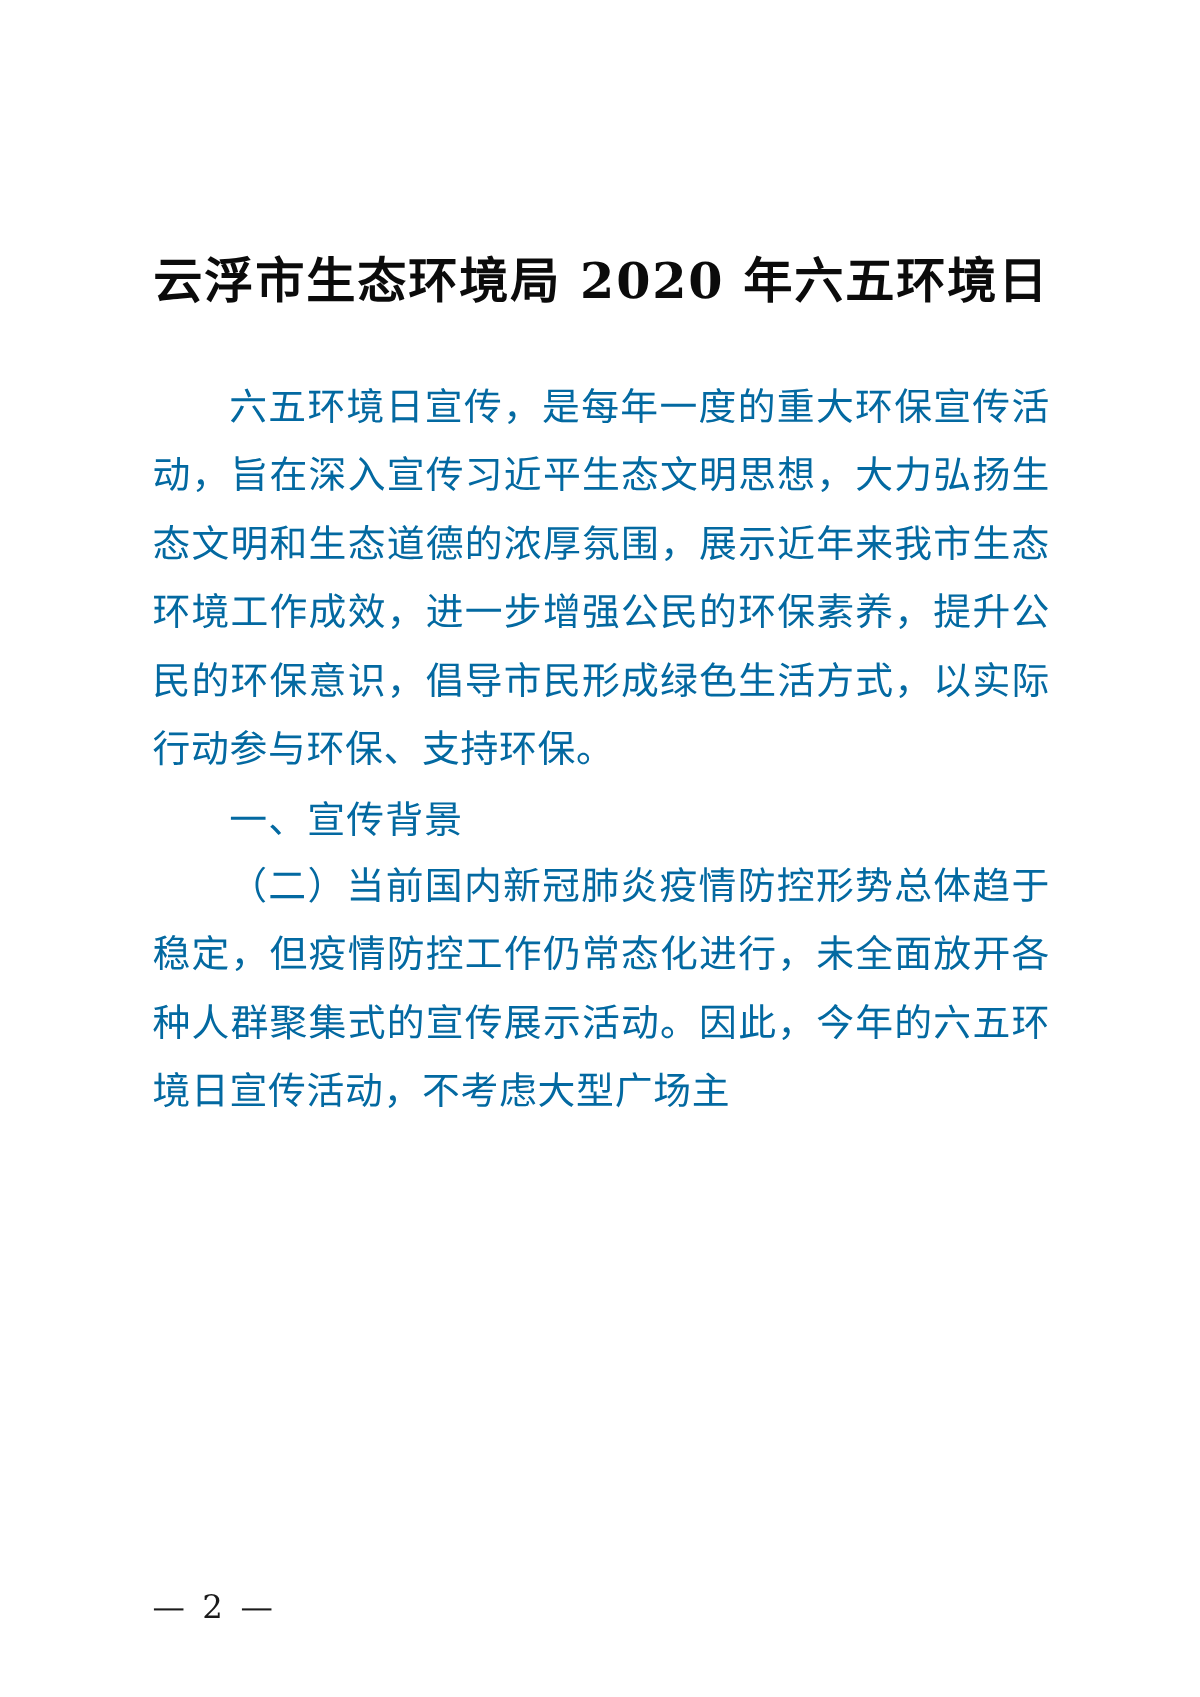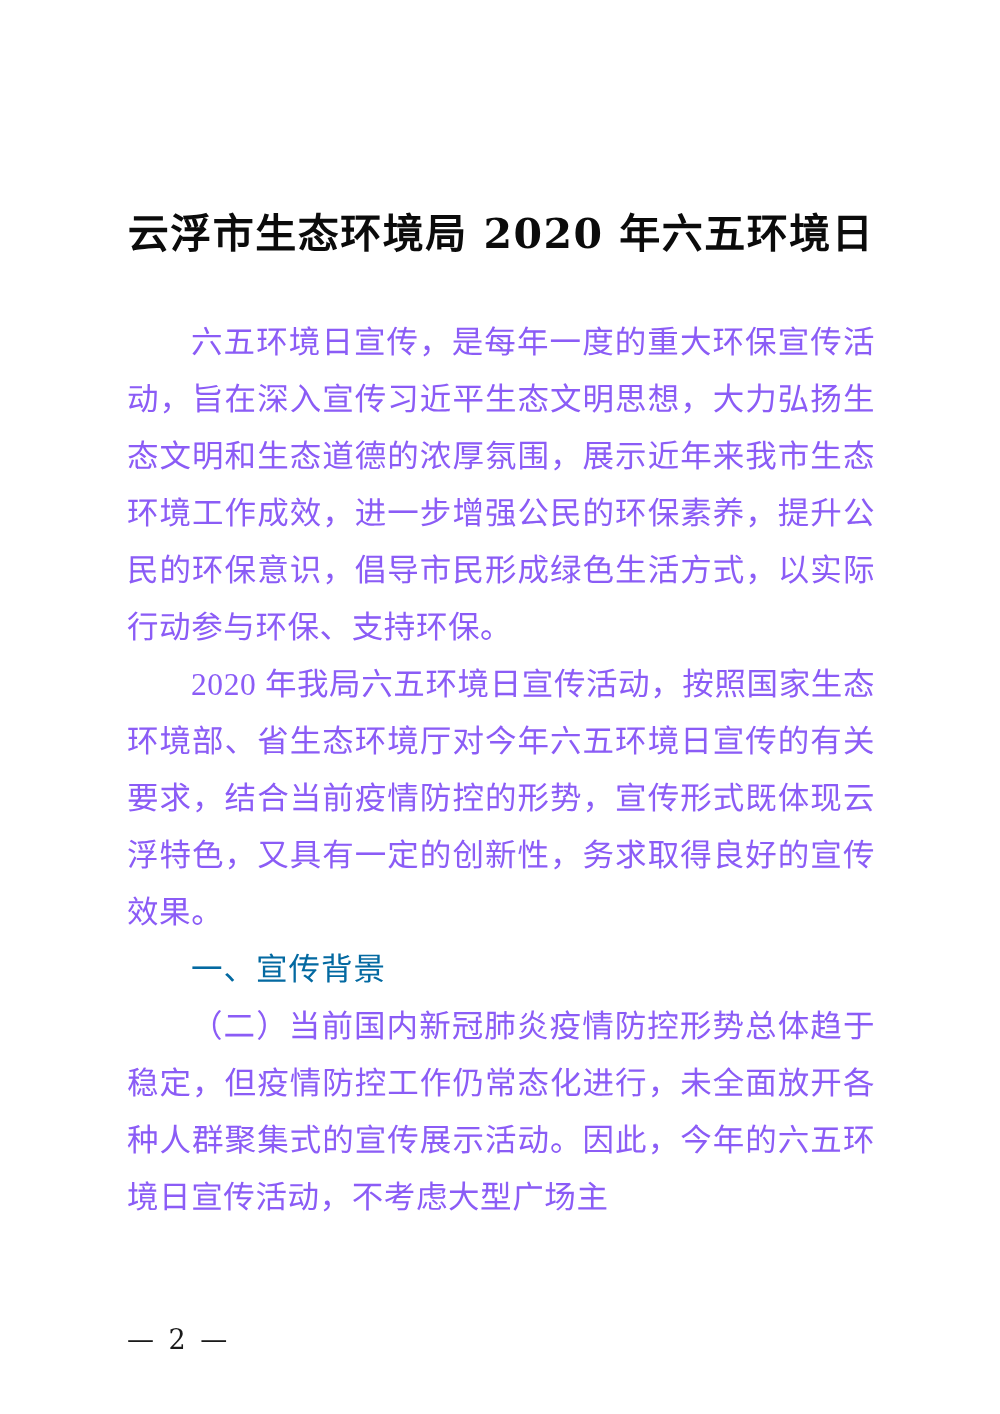--- a/index.html
+++ b/index.html
@@ -46,29 +46,29 @@
   .doc-title .tline {
     display: block;
     white-space: nowrap;
   }
   .doc-title .tline.line2 {
     letter-spacing: 2px;
   }
 
   
   .para {
-    font-family: Liberation Serif, serif;
+    font-family: Liberation Mono, monospace;
     font-size: 31.5px;
     line-height: 57px;
     text-align: justify;
     text-justify: inter-ideograph;
     text-indent: 64px;
     letter-spacing: 0.6px;
     margin: 0;
-    color: #8b5cf6;
+    color: #0369a1;
     word-break: break-all;
   }
 
   .para.first-para {
     margin-top: 36px;
   }
 
   
   .section-heading {
     font-family: "DejaVu Sans", "Liberation Sans", sans-serif;
@@ -105,21 +105,20 @@
 <div class="page">
 
   <div class="doc-body">
 
     <h1 class="doc-title">
       <span class="tline line1">云浮市生态环境局 2020 年六五环境日</span>
     </h1>
 
     <p class="para first-para">六五环境日宣传，是每年一度的重大环保宣传活动，旨在深入宣传习近平生态文明思想，大力弘扬生态文明和生态道德的浓厚氛围，展示近年来我市生态环境工作成效，进一步增强公民的环保素养，提升公民的环保意识，倡导市民形成绿色生活方式，以实际行动参与环保、支持环保。</p>
 
-    <p class="para">2020 年我局六五环境日宣传活动，按照国家生态环境部、省生态环境厅对今年六五环境日宣传的有关要求，结合当前疫情防控的形势，宣传形式既体现云浮特色，又具有一定的创新性，务求取得良好的宣传效果。</p>
 
     <h2 class="section-heading">一、宣传背景</h2>
 
 
     <p class="para">（二）当前国内新冠肺炎疫情防控形势总体趋于稳定，但疫情防控工作仍常态化进行，未全面放开各种人群聚集式的宣传展示活动。因此，今年的六五环境日宣传活动，不考虑大型广场主</p>
 
   </div>
 
   <div class="page-footer">
     <div class="page-number">— 2 —</div>

